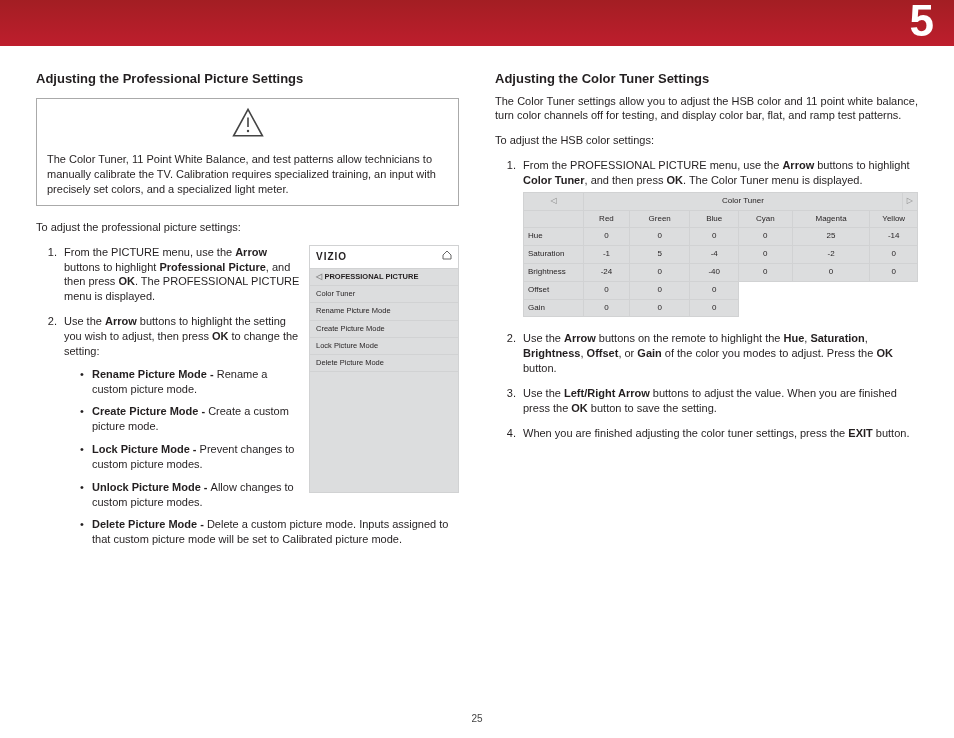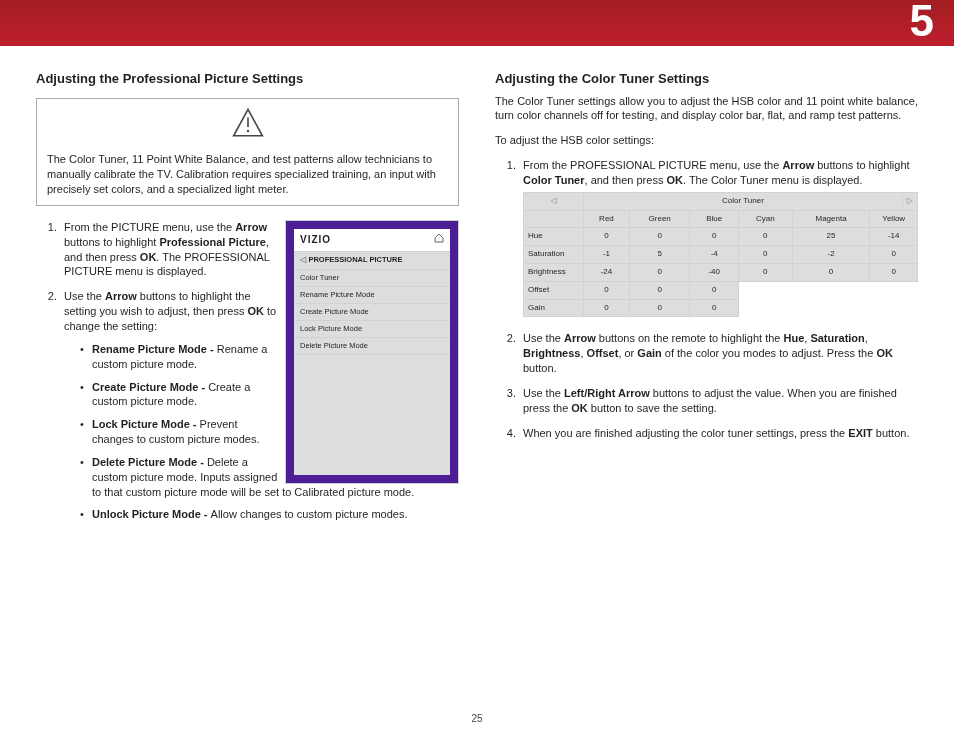--- a/index.html
+++ b/index.html
@@ -31,25 +31,25 @@
     position: absolute;
     top: 70px;
     left: 36px;
     right: 36px;
     display: flex;
     gap: 36px;
   }
   .col { flex: 1; line-height: 1.35; }
   .figure {
     float: right;
-    width: 174px;
+    width: 150px;
     margin-left: 6px;
-    background: #4c1d95;
+    background: #d946ef;
     border: 1px solid #d1d2d3;
-    padding: 8px;
+    padding: 0;
     font-size: 8px;
   }
   .fig-top {
     background: #ffffff;
     padding: 4px 6px;
     display: flex;
     justify-content: space-between;
     align-items: center;
     border-bottom: 1px solid #d1d2d3;
   }
@@ -130,20 +130,21 @@
       <div class="warn-icon">
         <svg viewBox="0 0 40 40">
             <polygon points="20,3 38,36 2,36" fill="none" stroke="#444" stroke-width="2"></polygon>
             <line x1="20" y1="13" x2="20" y2="25" stroke="#444" stroke-width="2"></line>
             <circle cx="20" cy="30" r="1.5" fill="#444"></circle>
           </svg>
       </div>
       <div>The Color Tuner, 11 Point White Balance, and test patterns allow technicians to manually calibrate the TV. Calibration requires specialized training, an input with precisely set colors, and a specialized light meter.</div>
     </div>
 
+    <p>To adjust the professional picture settings:</p>
 
     <div class="figure">
       <div class="fig-top">
         <span class="vizio-logo">VIZIO</span>
         <span>
           <svg width="10" height="10" viewBox="0 0 10 10">
               <path d="M1 5 L5 1 L9 5 L9 9 L1 9 Z" fill="none" stroke="#666" stroke-width="1"></path>
             </svg>
         </span>
       </div>
@@ -159,22 +160,22 @@
     <ol>
       <li>
         <span>From the PICTURE menu, use the </span><b>Arrow</b><span> buttons to highlight </span><b>Professional Picture</b><span>, and then press </span><b>OK</b><span>. The PROFESSIONAL PICTURE menu is displayed.</span>
       </li>
       <li>
         <span>Use the </span><b>Arrow</b><span> buttons to highlight the setting you wish to adjust, then press </span><b>OK</b><span> to change the setting:</span>
         <ul class="bullets">
           <li><b>Rename Picture Mode - </b><span>Rename a custom picture mode.</span></li>
           <li><b>Create Picture Mode - </b><span>Create a custom picture mode.</span></li>
           <li><b>Lock Picture Mode - </b><span>Prevent changes to custom picture modes.</span></li>
+          <li><b>Unlock Picture Mode - </b><span>Allow changes to custom picture modes.</span></li>
           <li><b>Delete Picture Mode - </b><span>Delete a custom picture mode. Inputs assigned to that custom picture mode will be set to Calibrated picture mode.</span></li>
-          <li><b>Unlock Picture Mode - </b><span>Allow changes to custom picture modes.</span></li>
         </ul>
       </li>
     </ol>
   </div>
 
   <div class="col">
     <h4>Adjusting the Color Tuner Settings</h4>
     <p>The Color Tuner settings allow you to adjust the HSB color and 11 point white balance, turn color channels off for testing, and display color bar, flat, and ramp test patterns.</p>
     <p>To adjust the HSB color settings:</p>
 

